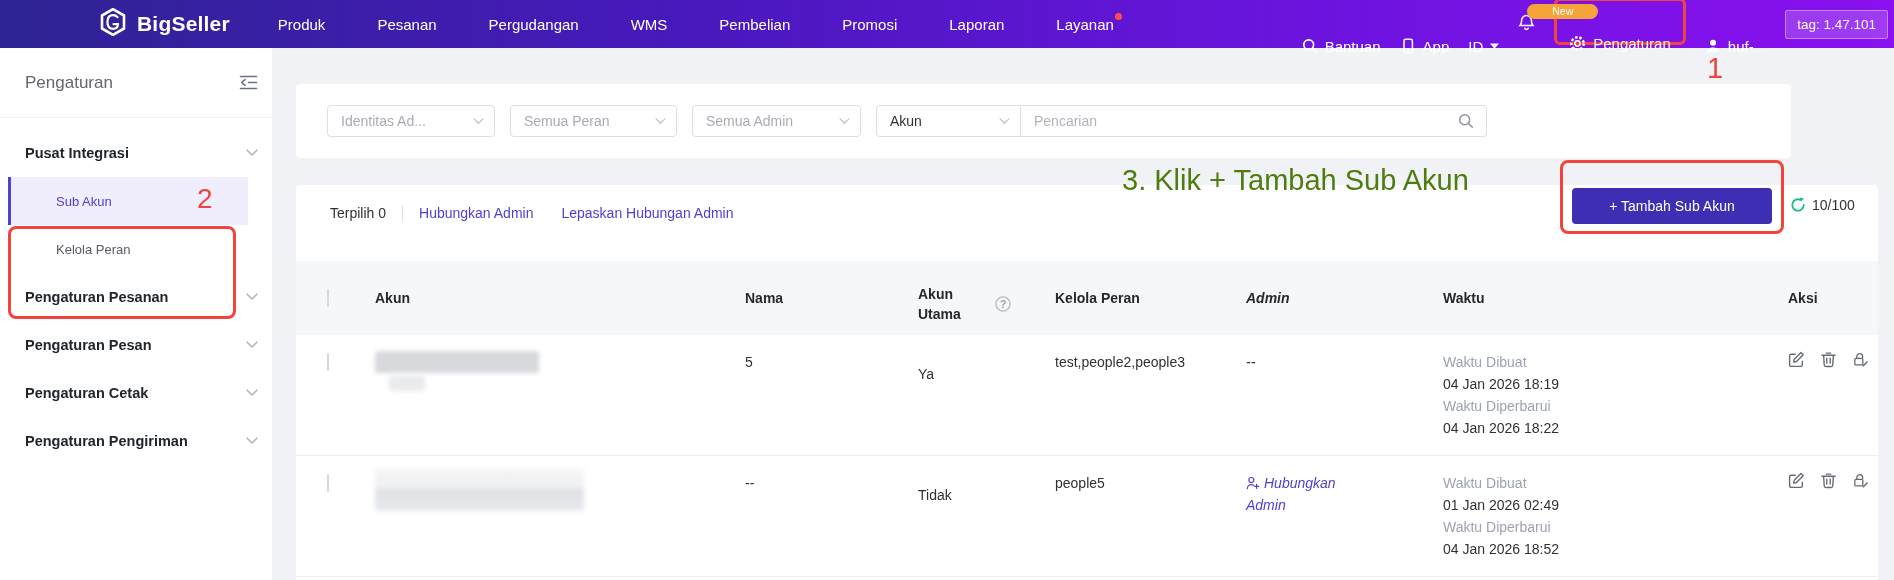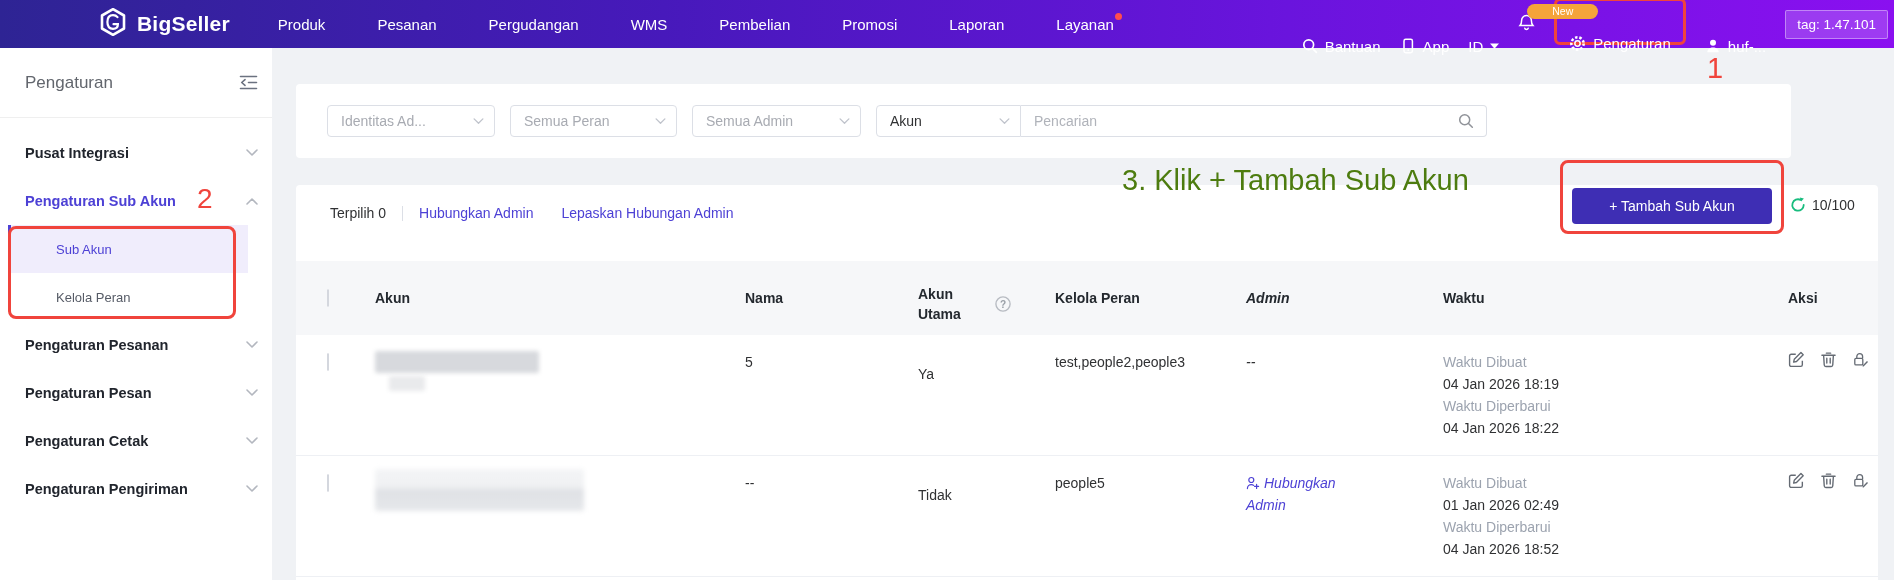--- a/index.html
+++ b/index.html
@@ -188,26 +188,20 @@
           <path d="M6 4.6L2.7 7.5 6 10.4" fill="none" stroke="#6b7280" stroke-width="1.6" stroke-linecap="round" stroke-linejoin="round"></path>
         </svg>
     </div>
     <div class="side-list">
       <div class="side-item">
         <span>Pusat Integrasi</span>
         <svg width="12" height="8" viewBox="0 0 12 8">
             <path d="M1 1l5 5 5-5" fill="none" stroke="#b3b7bf" stroke-width="1.6" stroke-linecap="round" stroke-linejoin="round"></path>
           </svg>
       </div>
-      <div class="side-item purple">
-        <span>Pengaturan Sub Akun</span>
-        <svg width="12" height="8" viewBox="0 0 12 8">
-            <path d="M1 7l5-5 5 5" fill="none" stroke="#b3b7bf" stroke-width="1.6" stroke-linecap="round" stroke-linejoin="round"></path>
-          </svg>
-      </div>
       <div class="side-sub active">
         <span>Sub Akun</span>
       </div>
       <div class="side-sub">
         <span>Kelola Peran</span>
       </div>
       <div class="side-item">
         <span>Pengaturan Pesanan</span>
         <svg width="12" height="8" viewBox="0 0 12 8">
             <path d="M1 1l5 5 5-5" fill="none" stroke="#b3b7bf" stroke-width="1.6" stroke-linecap="round" stroke-linejoin="round"></path>

